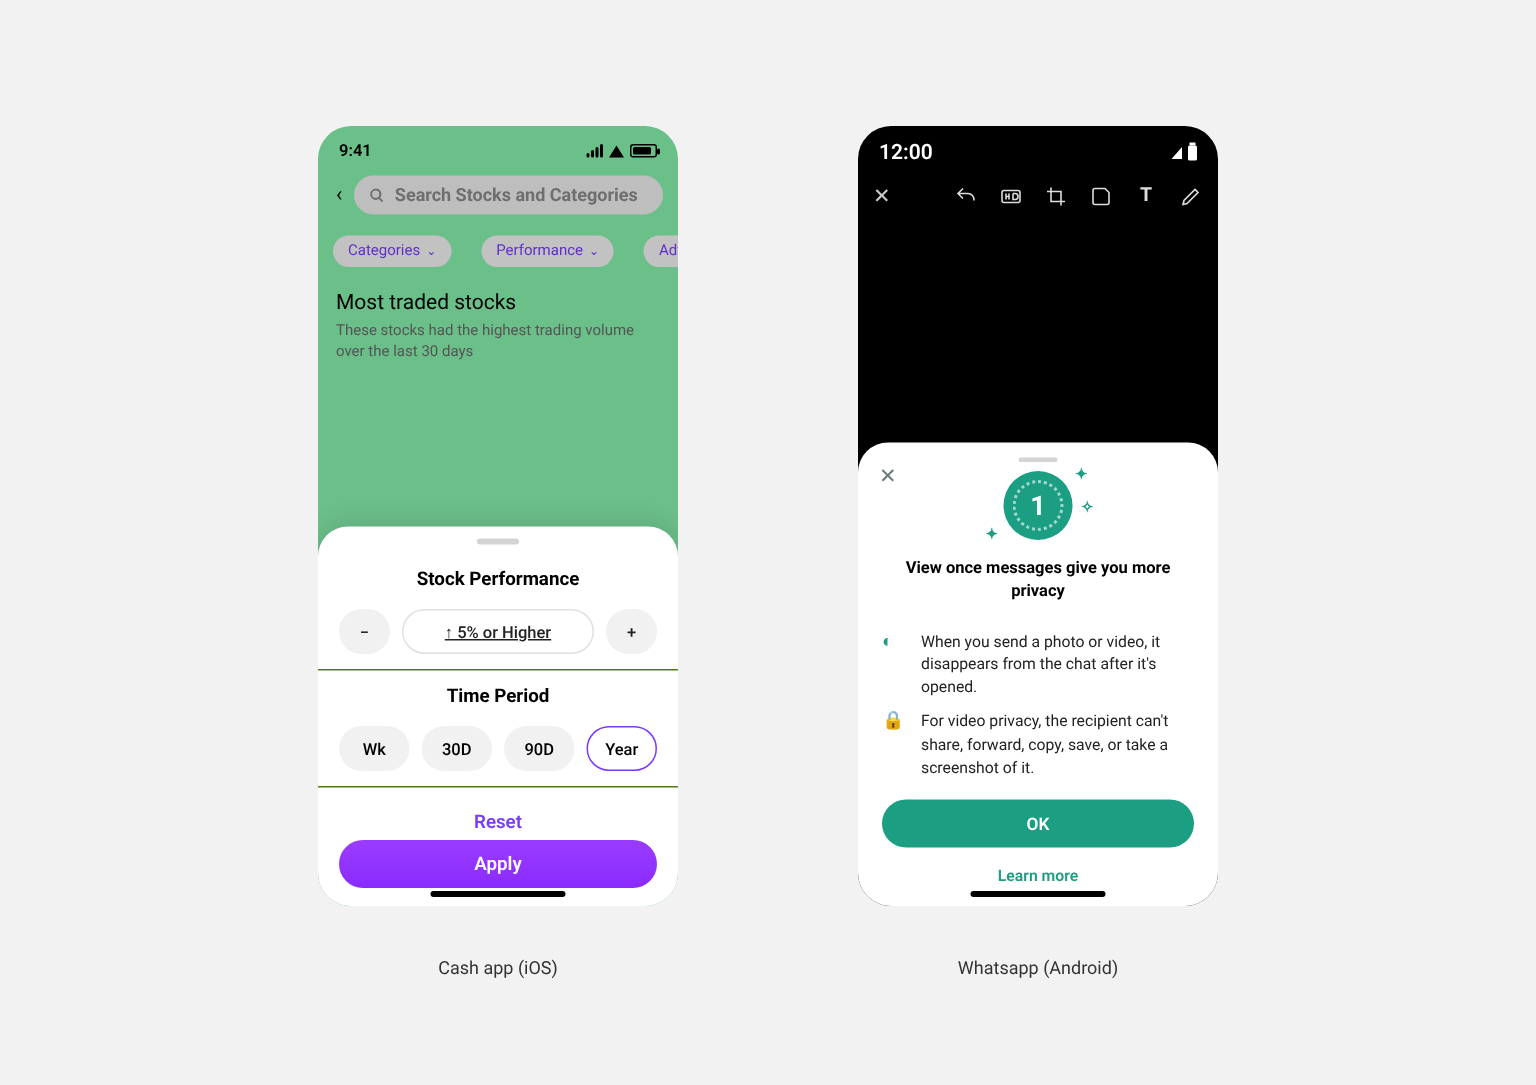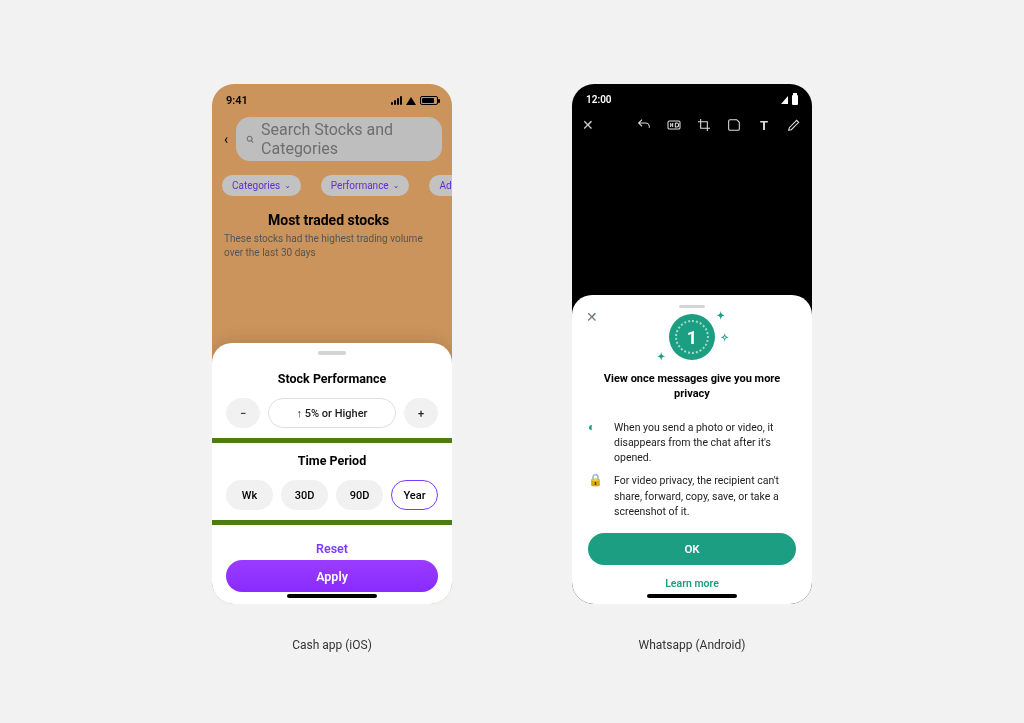--- a/index.html
+++ b/index.html
@@ -3,61 +3,61 @@
 <meta charset="utf-8">
 <style>
   * { box-sizing: border-box; margin: 0; padding: 0; font-family: -apple-system, BlinkMacSystemFont, "Segoe UI", Roboto, sans-serif; }
   body { background: #f2f2f2; width: 1024px; height: 723px; overflow: hidden; position: relative; }
   .stage { position: absolute; inset: 0; display: flex; gap: 120px; align-items: flex-start; justify-content: center; padding-top: 84px; }
   .col { display: flex; flex-direction: column; align-items: center; }
   .phone { width: 240px; height: 520px; border-radius: 22px; overflow: hidden; position: relative; display: flex; flex-direction: column; }
   .caption { margin-top: 34px; font-size: 12px; color: #333; }
 
   
-  .ios { background: #fdba74; }
+  .ios { background: #86efac; }
   .ios .dim { position:absolute; inset:0; background:rgba(0,0,0,.20); z-index:2; }
   .ios-status { padding: 10px 14px 4px; display:flex; justify-content:space-between; align-items:center; font-size:11px; font-weight:600; color:#000; }
   .ios-status .r { display:flex; gap:4px; align-items:center; }
   .bars { display:flex; gap:1px; align-items:flex-end; }
   .bars span { width:2px; background:#000; border-radius:1px; }
   .bars span:nth-child(1){height:3px}.bars span:nth-child(2){height:5px}.bars span:nth-child(3){height:7px}.bars span:nth-child(4){height:9px}
   .wifi { width:0;height:0;border-left:5px solid transparent;border-right:5px solid transparent;border-bottom:8px solid #000; }
   .batt { width:18px;height:9px;border:1px solid #000;border-radius:2px;position:relative; }
   .batt::after{content:"";position:absolute;right:-3px;top:2px;width:2px;height:4px;background:#000;border-radius:1px;}
   .batt::before{content:"";position:absolute;left:1px;top:1px;right:3px;bottom:1px;background:#000;border-radius:1px;}
   .ios .searchrow{display:flex;align-items:center;gap:6px;padding:6px 10px;}
   .back{font-size:14px;color:#000;padding:2px 2px;}
-  .search{flex:1;background:#eee;border-radius:14px;height:44px;display:flex;align-items:center;gap:6px;padding:0 10px;font-size:16px;color:#8a8a8a;}
+  .search{flex:1;background:#eee;border-radius:14px;height:26px;display:flex;align-items:center;gap:6px;padding:0 10px;font-size:12px;color:#8a8a8a;font-weight:bold;}
   .search svg{width:11px;height:11px;fill:#8a8a8a;}
   .chips{display:flex;gap:20px;padding:8px 10px 10px;overflow:hidden;}
   .chip{background:#f3f3f3;border-radius:13px;padding:5px 10px;font-size:10px;color:#7a3bff;display:flex;align-items:center;gap:4px;white-space:nowrap;}
   .chip .chev{font-size:8px;}
   .ios .body{padding:6px 12px;color:#000;}
-  .hd{font-size:14px;font-weight:700;margin-bottom:4px;margin-left:44px;}
+  .hd{font-size:14px;font-weight:400;margin-bottom:4px;}
   .sub{font-size:10px;color:#6b6b6b;line-height:1.4;}
 
   .sheet{position:absolute;left:0;right:0;bottom:0;background:#fff;border-radius:20px 20px 0 0;z-index:3;box-shadow:0 -2px 18px rgba(0,0,0,.12);}
   .grab{width:28px;height:4px;border-radius:3px;background:#d4d4d4;margin:8px auto 6px;}
-  .sec{padding:10px 14px;border-bottom:5px solid #4d7c0f;}
+  .sec{padding:10px 14px;border-bottom:1px solid #4d7c0f;}
   .sec-title{text-align:center;font-size:12.5px;font-weight:700;margin-bottom:12px;}
   .pillrow{display:flex;gap:8px;justify-content:center;}
   .pill{background:#f1f1f1;border:1px solid #f1f1f1;border-radius:16px;height:30px;min-width:30px;padding:0 12px;display:flex;align-items:center;justify-content:center;font-size:11px;font-weight:500;color:#222;}
-  .pill.big{flex:1;background:#fff;border-color:#e0e0e0;}
+  .pill.big{flex:1;background:#fff;border-color:#e0e0e0;text-decoration:underline;}
   .pill.small{width:34px;padding:0;}
   .tprow{display:flex;gap:8px;justify-content:flex-start;}
   .tp{background:#f1f1f1;border:1.4px solid transparent;border-radius:16px;height:30px;flex:1;display:flex;align-items:center;justify-content:center;font-size:11px;font-weight:500;}
   .tp.sel{background:#fff;border-color:#7a3bff;}
   .actions{padding:10px 14px 12px;}
   .reset{text-align:center;color:#7a3bff;font-size:12.5px;font-weight:600;padding:6px 0 4px;}
   .apply{background:#8a2be2;background:linear-gradient(#9a3cff,#8a2bff);color:#fff;border-radius:18px;height:32px;display:flex;align-items:center;justify-content:center;font-size:12.5px;font-weight:600;}
   .home-ind{position:absolute;bottom:6px;left:50%;transform:translateX(-50%);width:90px;height:4px;border-radius:3px;background:#000;z-index:4;}
 
   
   .and{background:#000;}
-  .and-status{color:#fff;display:flex;justify-content:space-between;align-items:center;padding:10px 14px 4px;font-size:10px;font-weight:600;}
+  .and-status{color:#fff;display:flex;justify-content:space-between;align-items:center;padding:10px 14px 4px;font-size:14px;font-weight:600;}
   .and .iconsr{display:flex;gap:4px;align-items:center;}
   .tri{width:0;height:0;border-left:7px solid transparent;border-bottom:8px solid #fff;}
   .abatt{width:6px;height:10px;background:#fff;border-radius:1px;position:relative;}
   .abatt::before{content:"";position:absolute;top:-2px;left:1px;width:4px;height:2px;background:#fff;}
   .editbar{display:flex;justify-content:space-between;align-items:center;padding:8px 10px;}
   .editbar .l{color:#ccc;font-size:14px;}
   .tools{display:flex;gap:14px;align-items:center;color:#ddd;}
   .tool{width:16px;height:16px;display:flex;align-items:center;justify-content:center;font-size:11px;}
   .tool svg{width:16px;height:16px;stroke:#ddd;fill:none;stroke-width:1.6;}
   .sheet2{position:absolute;left:0;right:0;bottom:0;background:#fff;border-radius:20px 20px 0 0;z-index:3;padding:10px 16px 14px;}

